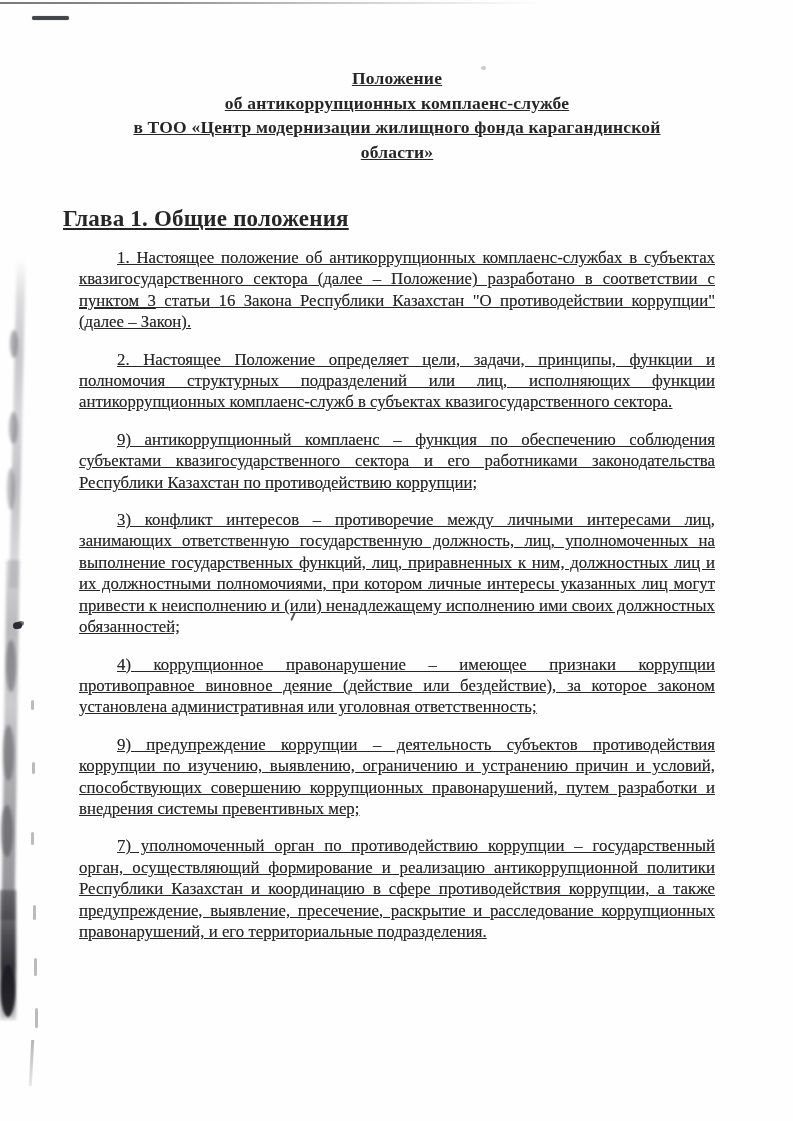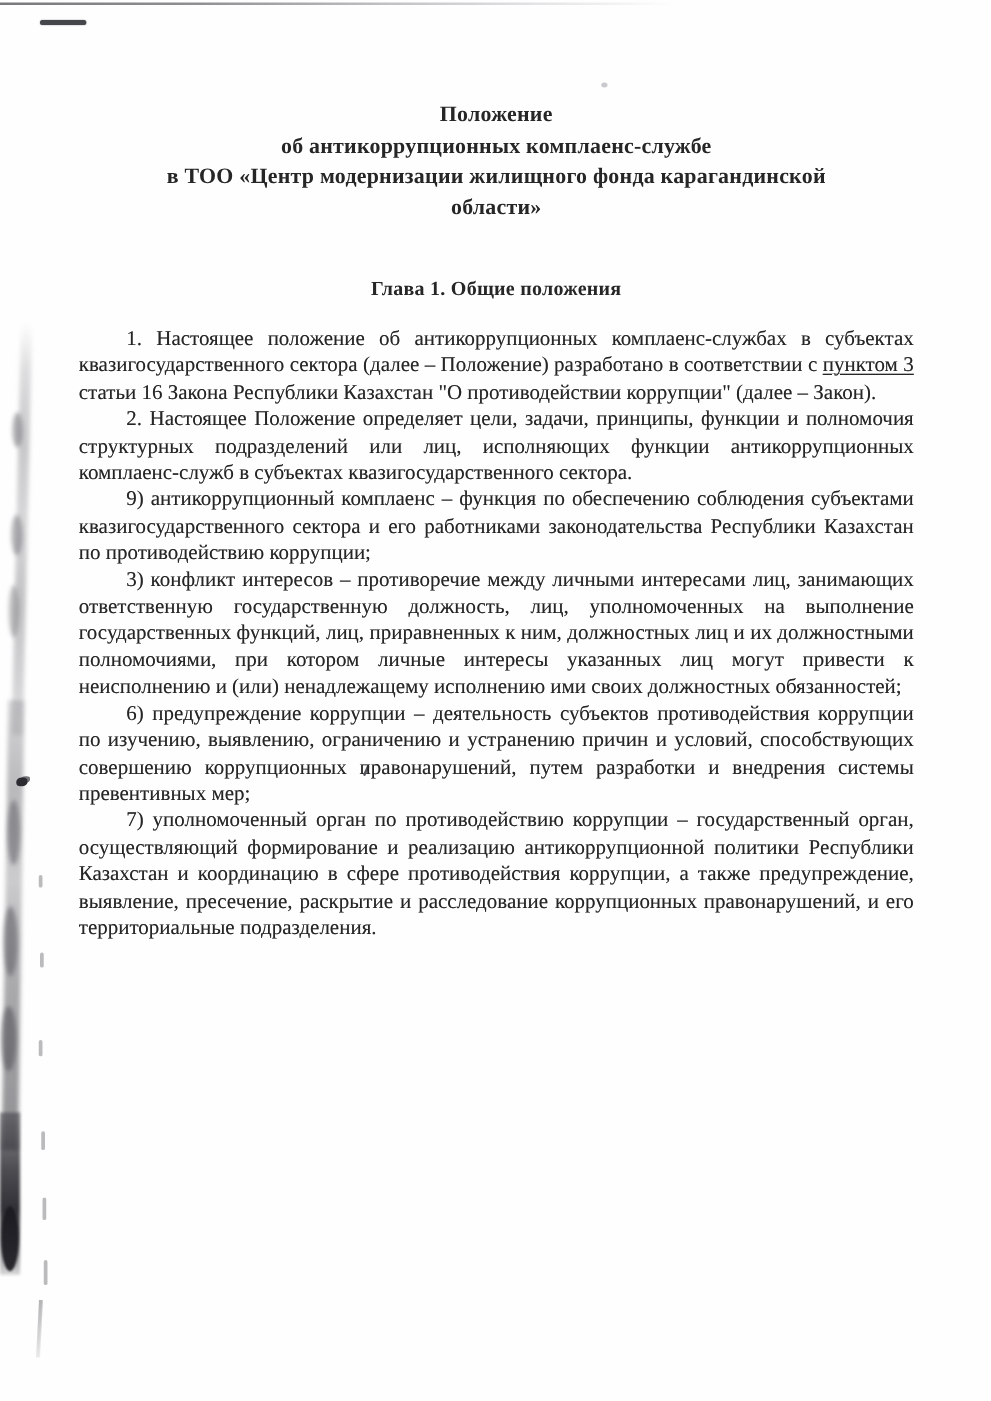--- a/index.html
+++ b/index.html
@@ -13,48 +13,48 @@
     height: 1121px;
     background: #fefefe;
     overflow: hidden;
     font-family: "Liberation Serif", "DejaVu Serif", serif;
     color: #262626;
   }
   
   .content {
     position: absolute;
     left: 63px;
-    top: 79px;
+    top: 66px;
     width: 668px;
+    text-decoration: underline;
   }
   .title-block {
     max-width: 604px;
     margin: 0 auto;
     text-align: center;
     font-weight: bold;
     font-size: 17.5px;
     line-height: 24.5px;
     letter-spacing: 0.2px;
   }
   .chapter-heading {
     margin-top: 43px;
-    text-align: center;
     font-weight: bold;
-    font-size: 16px;
+    font-size: 23px;
     line-height: 24px;
     letter-spacing: 0.2px;
   }
   .body-text {
     margin-top: 16px;
     font-size: 16.8px;
     line-height: 21.4px;
     text-align: justify;
   }
   .body-text p {
-    margin: 0;
+    margin: 16px;
     padding: 0;
     text-indent: 38px;
     text-shadow: 0 0 0.5px rgba(30,30,30,0.45);
   }
   .u-ref {
     text-decoration: underline;
     text-underline-offset: 2px;
   }
   
   .artifact { position: absolute; pointer-events: none; }
@@ -166,18 +166,19 @@
       <div>в ТОО «Центр модернизации жилищного фонда карагандинской области»</div>
     </div>
 
     <div class="chapter-heading">Глава 1. Общие положения</div>
 
     <div class="body-text">
       <p><span>1. Настоящее положение об антикоррупционных комплаенс-службах в субъектах квазигосударственного сектора (далее – Положение) разработано в соответствии с </span><span class="u-ref">пунктом 3</span><span> статьи 16 Закона Республики Казахстан "О противодействии коррупции" (далее – Закон).</span></p>
       <p>2. Настоящее Положение определяет цели, задачи, принципы, функции и полномочия структурных подразделений или лиц, исполняющих функции антикоррупционных комплаенс-служб в субъектах квазигосударственного сектора.</p>
       <p>9) антикоррупционный комплаенс – функция по обеспечению соблюдения субъектами квазигосударственного сектора и его работниками законодательства Республики Казахстан по противодействию коррупции;</p>
       <p>3) конфликт интересов – противоречие между личными интересами лиц, занимающих ответственную государственную должность, лиц, уполномоченных на выполнение государственных функций, лиц, приравненных к ним, должностных лиц и их должностными полномочиями, при котором личные интересы указанных лиц могут привести к неисполнению и (или) ненадлежащему исполнению ими своих должностных обязанностей;</p>
-      <p>6) предупреждение коррупции – деятельность субъектов противодействия коррупции по изучению, выявлению, ограничению и устранению причин и условий, способствующих совершению коррупционных правонарушений, путем разработки и внедрения системы превентивных мер;</p>
+      <p>4) коррупционное правонарушение – имеющее признаки коррупции противоправное виновное деяние (действие или бездействие), за которое законом установлена административная или уголовная ответственность;</p>
+      <p>9) предупреждение коррупции – деятельность субъектов противодействия коррупции по изучению, выявлению, ограничению и устранению причин и условий, способствующих совершению коррупционных правонарушений, путем разработки и внедрения системы превентивных мер;</p>
       <p>7) уполномоченный орган по противодействию коррупции – государственный орган, осуществляющий формирование и реализацию антикоррупционной политики Республики Казахстан и координацию в сфере противодействия коррупции, а также предупреждение, выявление, пресечение, раскрытие и расследование коррупционных правонарушений, и его территориальные подразделения.</p>
     </div>
 
   </div>
 </div>
 
 </body></html>

